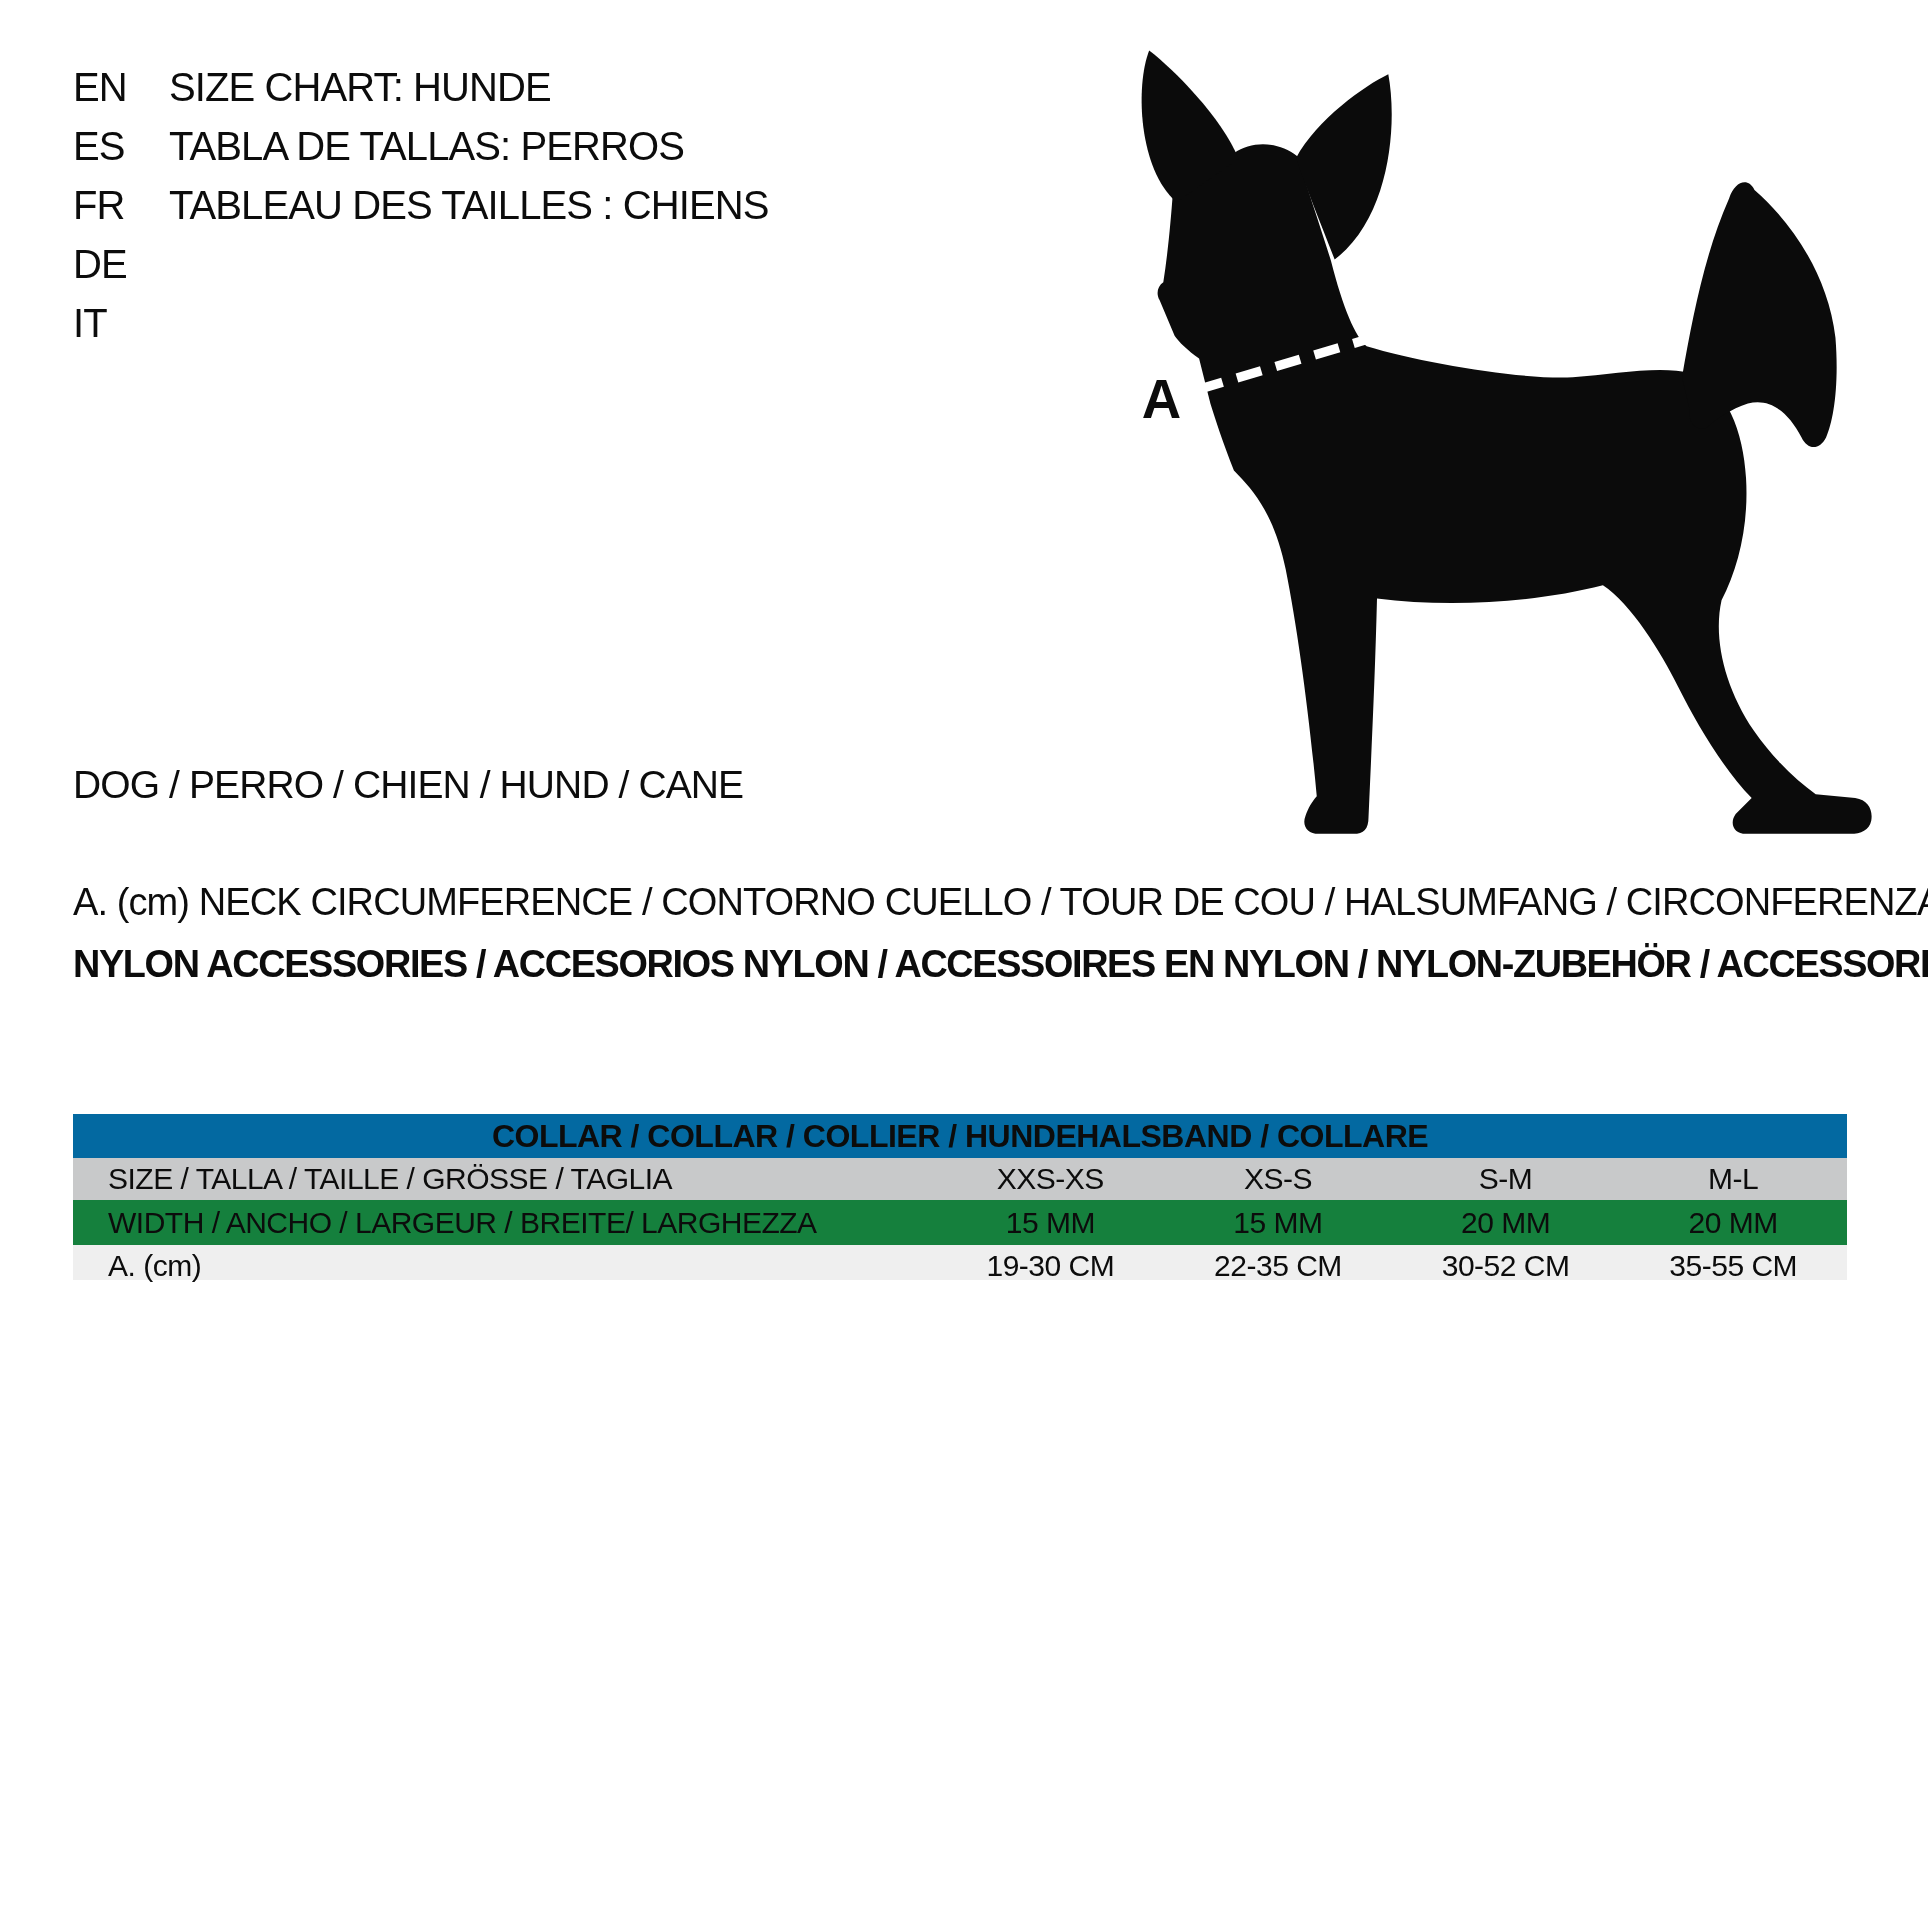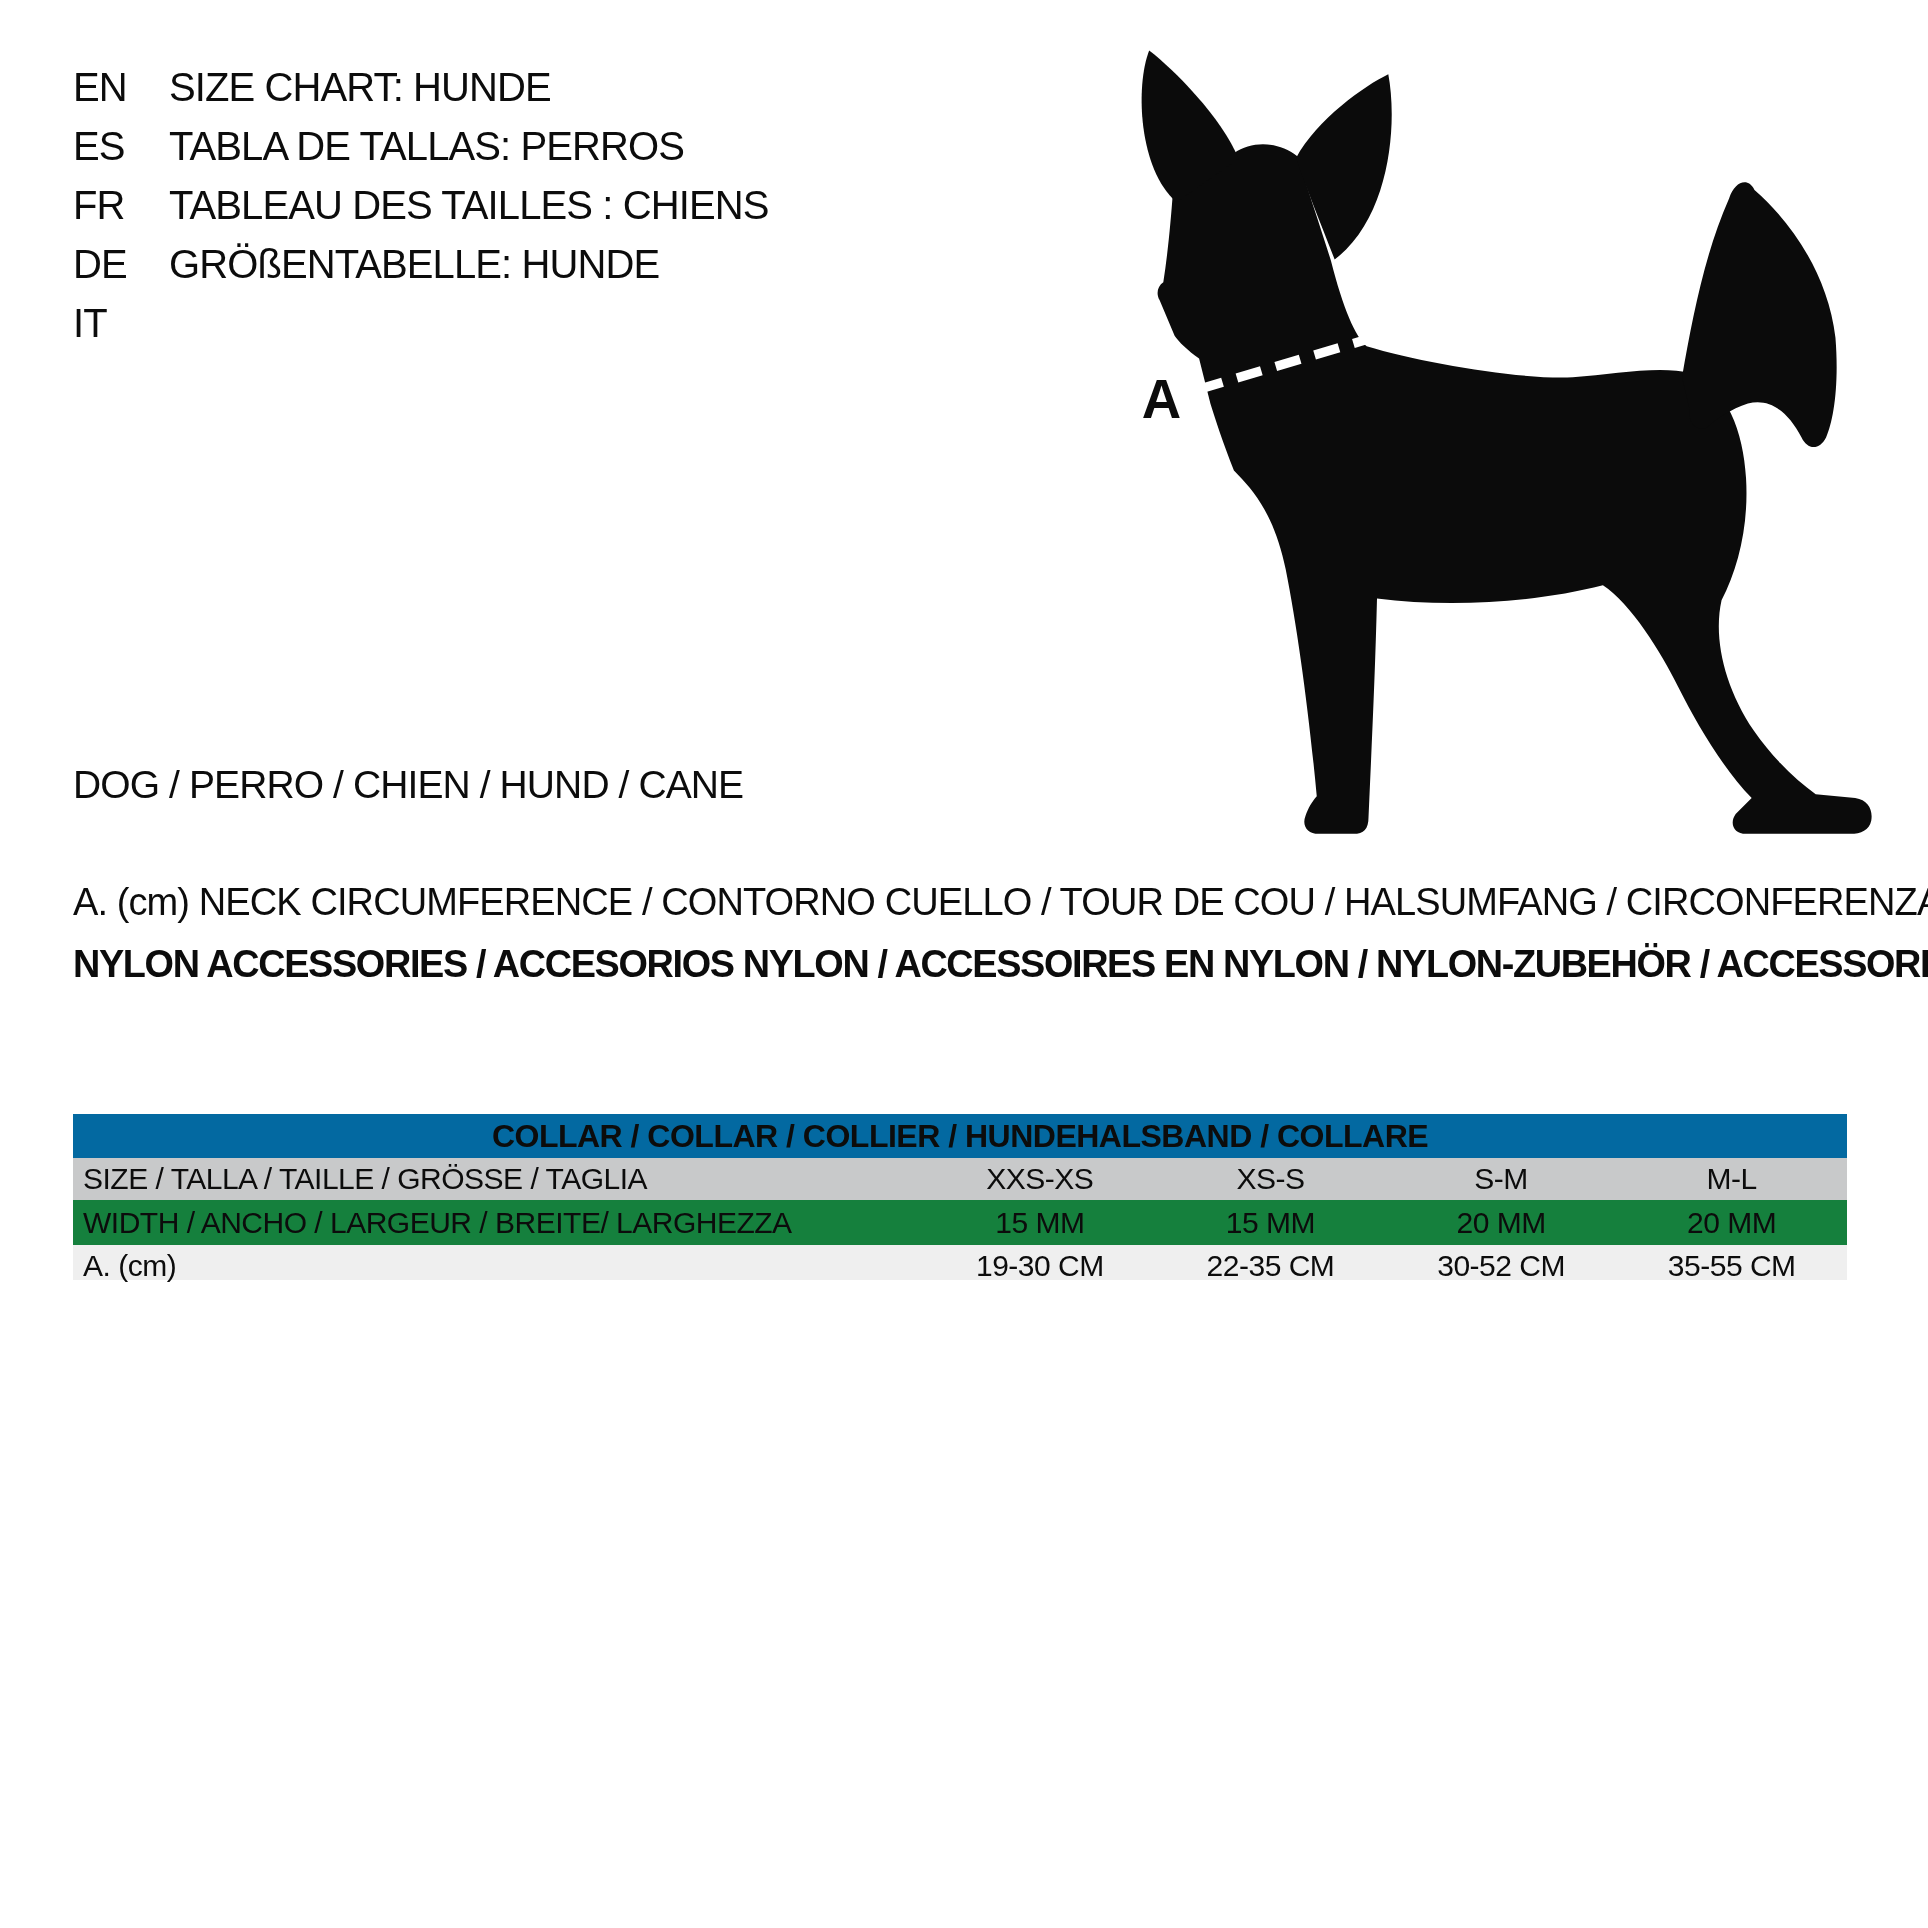--- a/index.html
+++ b/index.html
@@ -33,42 +33,41 @@
   
   .size-table{position:absolute;left:73px;top:1114px;width:1774px;}
   .table-title{
     height:44px;line-height:44px;text-align:center;
     font-size:32px;font-weight:bold;letter-spacing:-0.5px;white-space:nowrap;
   }
   .trow{display:flex;align-items:stretch;font-size:30px;letter-spacing:-0.5px;}
   .trow.r0{height:42px;line-height:42px;}
   .trow.r1{height:45px;line-height:45px;}
   .trow.r2{height:35px;line-height:42px;}
-  .tlabel{flex:0 0 48%;padding-left:10px;box-sizing:border-box;white-space:nowrap;}
+  .tlabel{flex:0 0 48%;padding-left:23px;box-sizing:border-box;white-space:nowrap;margin-left:12px;}
   .tval{flex:1 1 0;text-align:center;white-space:nowrap;}
 </style>
 </head>
 <body>
 
 <div class="lang-block cond">
   <div class="lang-row">
     <span class="lang-code">EN</span>
     <span class="lang-label">SIZE CHART: HUNDE</span>
   </div>
   <div class="lang-row">
     <span class="lang-code">ES</span>
     <span class="lang-label">TABLA DE TALLAS: PERROS</span>
   </div>
   <div class="lang-row">
     <span class="lang-code">FR</span>
     <span class="lang-label">TABLEAU DES TAILLES : CHIENS</span>
   </div>
   <div class="lang-row">
     <span class="lang-code">DE</span>
-    <span class="lang-label">GRÖßENTABELLE: HUNDE</span>
   </div>
   <div class="lang-row">
     <span class="lang-code">IT</span>
   </div>
 </div>
 
 <div class="dog-figure">
   <svg viewBox="0 0 880 870" xmlns="http://www.w3.org/2000/svg">
 
     <path fill="#0b0b0b" d="

